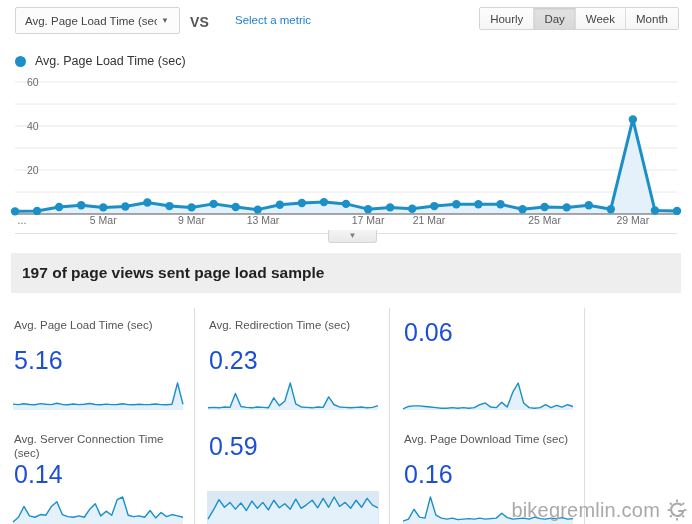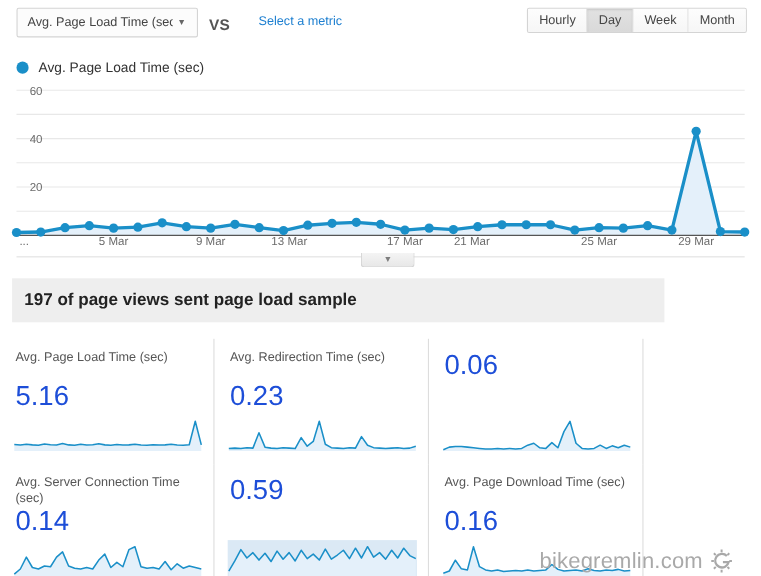--- a/index.html
+++ b/index.html
@@ -160,21 +160,21 @@
   .collapse-handle .arrow {
     color: #7d7d7d;
     font-size: 8px;
     line-height: 1;
   }
 
   
   .sample-banner {
     position: absolute;
     left: 11px; top: 253px;
-    width: 593px; height: 40px;
+    width: 670px; height: 40px;
     background: #eeeeee;
     display: flex;
     align-items: center;
     box-sizing: border-box;
   }
   .sample-banner .txt {
     padding-left: 11px;
     font-size: 15.5px;
     font-weight: bold;
     color: #222;
@@ -216,21 +216,21 @@
   .card.selected .spark-bg {
     position: absolute;
     left: 12px; bottom: 9px;
     width: 172px; height: 36px;
     background: #dbe9f5;
   }
 
   
   .watermark {
     position: absolute;
-    right: 24px; bottom: 2px;
+    right: 3px; bottom: 2px;
     display: flex;
     align-items: center;
     pointer-events: none;
     justify-content: flex-end;
   }
   .watermark .wm-text {
     font-size: 20px;
     color: #a9a9a9;
     letter-spacing: .2px;
   }

